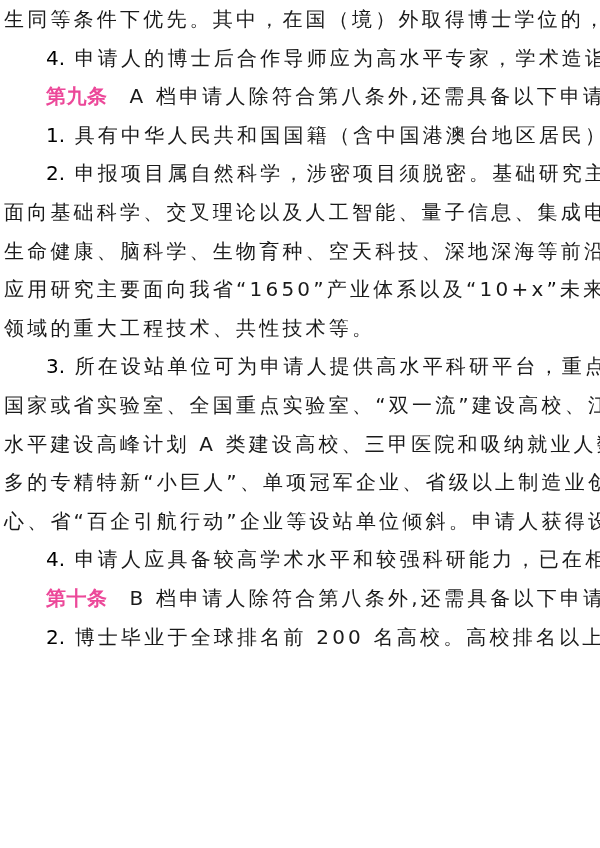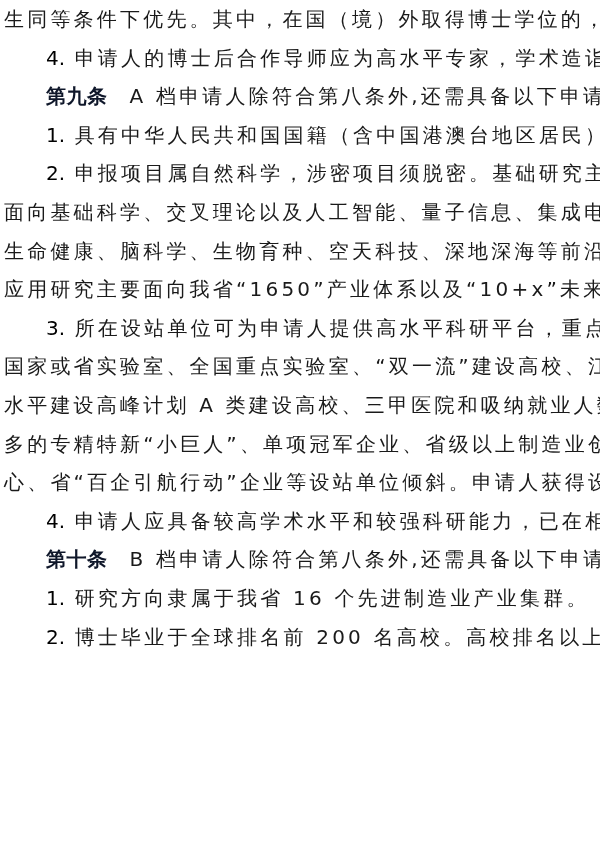--- a/index.html
+++ b/index.html
@@ -26,21 +26,21 @@
       font-size: 20px;
       line-height: 38.6px;
       letter-spacing: 3.2px;
       text-align: justify;
       text-align-last: left;
       word-break: break-all;
       white-space: normal;
     }
     .indent { text-indent: 42px; }
     .num { font-weight: normal; letter-spacing: 0; color: #000; }
-    .head { font-weight: bold; letter-spacing: 0.5px; color: #0f172a; }
+    .head { font-weight: bold; letter-spacing: 0.5px; color: #ec4899; }
     .gap { display: inline-block; width: 22px; }
     .line {
       display: block;
       height: 38.6px;
       white-space: nowrap;
       overflow: visible;
     }
   </style>
 </head>
 <body>
@@ -48,23 +48,23 @@
 <div class="page">
   <div class="para">
     <span class="line"><span>生同等条件下优先。其中，在国（境）外取得博士学位的，须经</span></span>
     <span class="line indent"><span class="num">4.</span><span> 申请人的博士后合作导师应为高水平专家，学术造诣深</span></span>
     <span class="line indent"><span class="head">第九条</span><span class="gap"></span><span>A 档申请人除符合第八条外,还需具备以下申请条件：</span></span>
     <span class="line indent"><span class="num">1.</span><span> 具有中华人民共和国国籍（含中国港澳台地区居民）。</span></span>
     <span class="line indent"><span class="num">2.</span><span> 申报项目属自然科学，涉密项目须脱密。基础研究主要</span></span>
     <span class="line"><span>面向基础科学、交叉理论以及人工智能、量子信息、集成电路、</span></span>
     <span class="line"><span>生命健康、脑科学、生物育种、空天科技、深地深海等前沿领域；</span></span>
     <span class="line"><span>应用研究主要面向我省“1650”产业体系以及“10+x”未来产业</span></span>
+    <span class="line"><span>领域的重大工程技术、共性技术等。</span></span>
     <span class="line indent"><span class="num">3.</span><span> 所在设站单位可为申请人提供高水平科研平台，重点向</span></span>
     <span class="line"><span>国家或省实验室、全国重点实验室、“双一流”建设高校、江苏高</span></span>
     <span class="line"><span>水平建设高峰计划 A 类建设高校、三甲医院和吸纳就业人数较</span></span>
     <span class="line"><span>多的专精特新“小巨人”、单项冠军企业、省级以上制造业创新中</span></span>
     <span class="line"><span>心、省“百企引航行动”企业等设站单位倾斜。申请人获得设站单</span></span>
     <span class="line indent"><span class="num">4.</span><span> 申请人应具备较高学术水平和较强科研能力，已在相关</span></span>
     <span class="line indent"><span class="head">第十条</span><span class="gap"></span><span>B 档申请人除符合第八条外,还需具备以下申请条件：</span></span>
-    <span class="line indent"><span class="num">1.</span><span> 研究方向隶属于我省 16 个先进制造业产业集群。</span></span>
     <span class="line indent"><span class="num">2.</span><span> 博士毕业于全球排名前 200 名高校。高校排名以上年度</span></span>
   </div>
 </div>
 
 </body></html>

